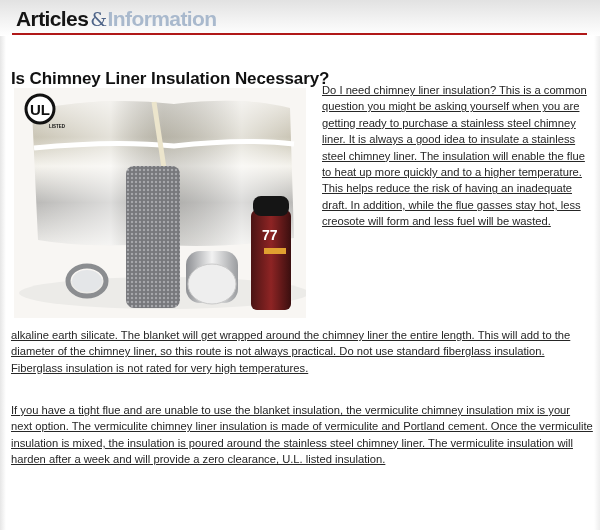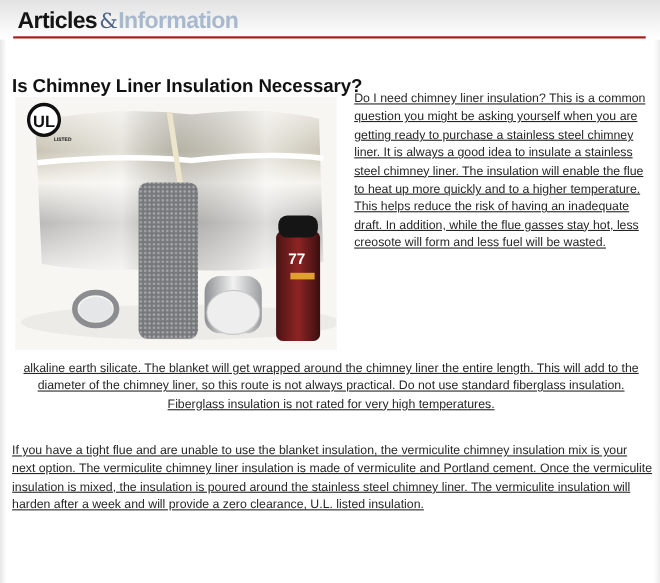--- a/index.html
+++ b/index.html
@@ -35,21 +35,21 @@
     }
     .photo {
       position: absolute; left: 14px; top: 88px; width: 292px; height: 230px;
       background: #f7f5f2; overflow: hidden;
     }
     .body-text {
       font-size: 11.2px; line-height: 16.4px; color: #262626; text-decoration: underline;
     }
     .p1 { position: absolute; left: 322px; top: 82px; width: 272px; }
     .p2a { position: absolute; left: 322px; top: 278px; width: 272px; }
-    .p2b { position: absolute; left: 11px; top: 327px; width: 580px; text-align: center; }
+    .p2b { position: absolute; left: 11px; top: 327px; width: 580px; }
     .p3 { position: absolute; left: 11px; top: 402px; width: 582px; }
     .p4 { position: absolute; left: 11px; top: 478px; width: 582px; }
   </style>
 </head>
 <body>
 
 <div class="page">
 
   <div class="header">
     <div class="logo">

